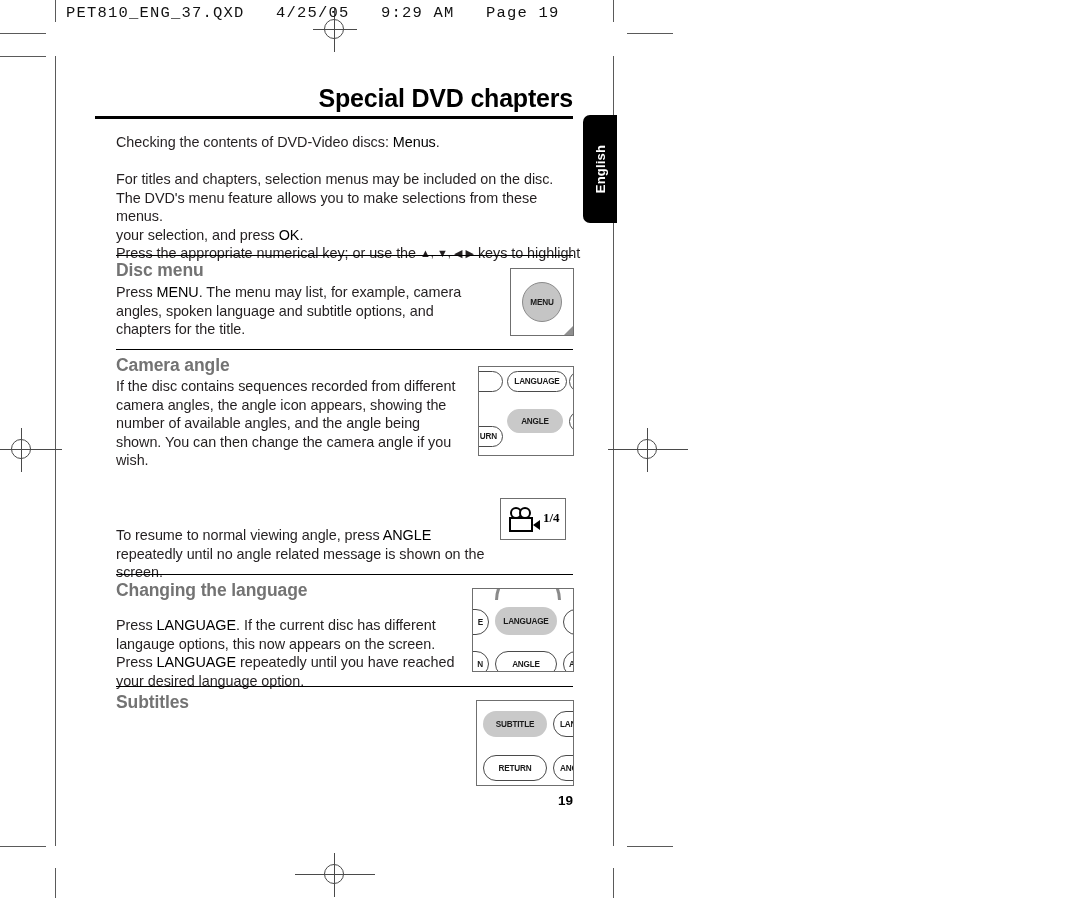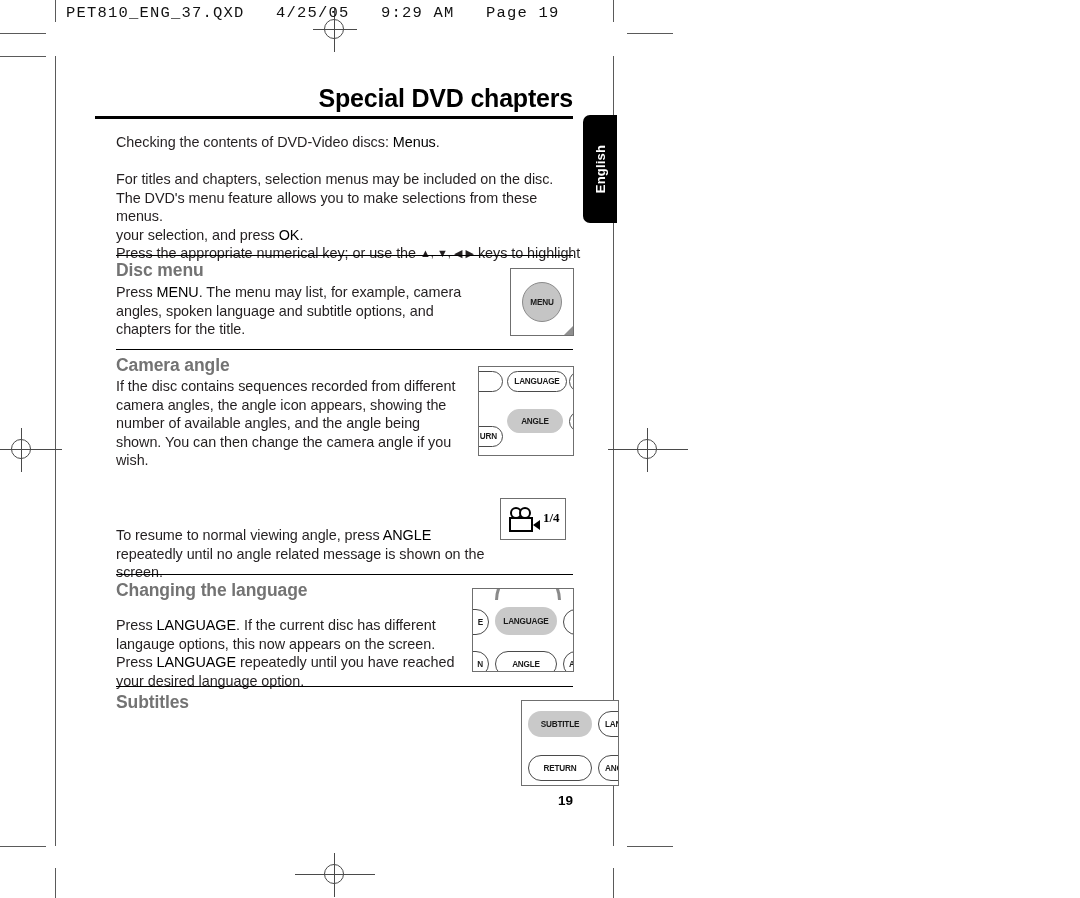--- a/index.html
+++ b/index.html
@@ -376,21 +376,21 @@
       <span>ANGLE</span>
     </div>
     <div class="rbtn outline" style="left:90px; top:62px; width:44px; height:26px; justify-content:flex-start; padding-left:5px;">
       <span>A</span>
     </div>
   </div>
 
   <div class="sec-rule" style="top:686px;"></div>
   <div class="sec-head" style="top:692px;">Subtitles</div>
 
-  <div class="fig fig-box remote-fig" style="left:476px; top:700px; width:98px; height:86px;margin-left:45px;">
+  <div class="fig fig-box remote-fig" style="left:476px; top:700px; width:98px; height:86px;">
     <div class="rbtn plain-filled" style="left:6px; top:10px; width:64px; height:26px;">
       <span>SUBTITLE</span>
     </div>
     <div class="rbtn outline" style="left:76px; top:10px; width:56px; height:26px; justify-content:flex-start; padding-left:6px;">
       <span>LANGU</span>
     </div>
     <div class="rbtn outline" style="left:6px; top:54px; width:64px; height:26px;">
       <span>RETURN</span>
     </div>
     <div class="rbtn outline" style="left:76px; top:54px; width:56px; height:26px; justify-content:flex-start; padding-left:6px;">

